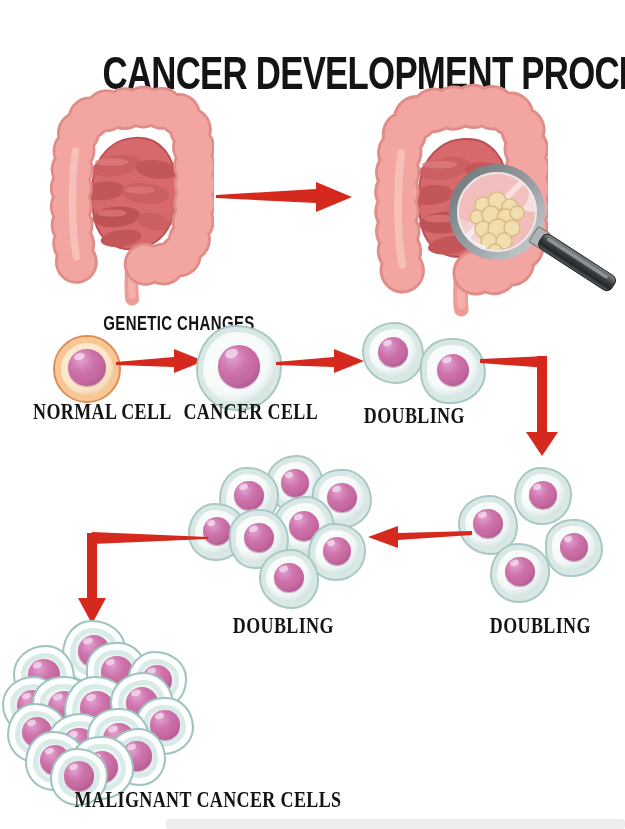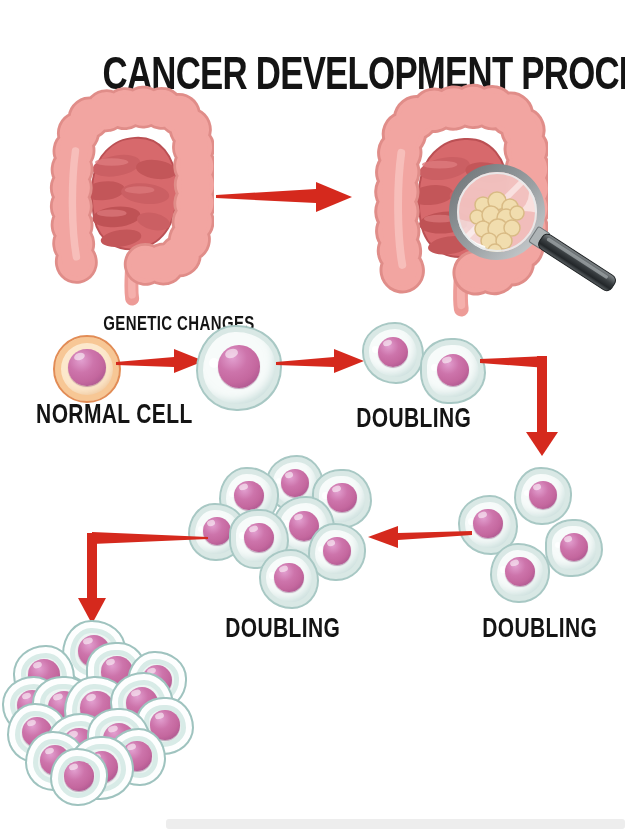--- a/index.html
+++ b/index.html
@@ -4,21 +4,21 @@
 <style>
   html,body{margin:0;padding:0;background:#fff;}
   .page{position:relative;width:625px;height:829px;background:#ffffff;overflow:hidden;
         font-family:"Liberation Sans",sans-serif;}
   
   .title{position:absolute;left:0;right:0;top:14px;text-align:center;
          font-size:47px;font-weight:700;color:#141414;white-space:nowrap;}
   .title>span{display:inline-block;transform:scaleX(.74);transform-origin:50% 50%;letter-spacing:-1px;}
   .lbl{position:absolute;text-align:center;color:#141414;font-weight:700;white-space:nowrap;}
   .lbl>span{display:inline-block;transform:scaleX(.75);transform-origin:50% 50%;letter-spacing:.5px;}
-  .lbl-big{font-size:28px;}
+  .lbl-big{font-size:24px;font-family:Liberation Serif, serif;}
   .lbl-small{font-size:20px;}
   
   .arr{position:absolute;}
   .arr polygon,.arr rect{fill:#D5291D;}
   
   .cluster{position:absolute;inset:0;pointer-events:none;}
   .cell{position:absolute;display:flex;align-items:center;justify-content:center;}
   .cell .nu{position:relative;width:52%;height:52%;margin-top:-4%;border-radius:50%;
             background:radial-gradient(circle at 35% 30%,#e2a0d0 0%,#cd74ab 35%,#c4679e 62%,#9a4b84 100%);
             box-shadow:0 1px 1px rgba(110,40,95,.4);}
@@ -273,18 +273,20 @@
       </div>
     <div class="cell cm b3" style="left:70px;top:736px;width:60px;height:60px">
         <i class="nu"></i>
       </div>
     <div class="cell cm b1" style="left:50px;top:748px;width:54px;height:54px">
         <i class="nu"></i>
       </div>
   </div>
 
   <div class="lbl lbl-big" style="left:10px;top:398px;width:160px"><span>NORMAL CELL</span></div>
+  <div class="lbl lbl-big" style="left:161px;top:398px;width:160px"><span>CANCER CELL</span></div>
   <div class="lbl lbl-big" style="left:334px;top:402px;width:160px"><span>DOUBLING</span></div>
   <div class="lbl lbl-big" style="left:460px;top:612px;width:160px"><span>DOUBLING</span></div>
   <div class="lbl lbl-big" style="left:203px;top:612px;width:160px"><span>DOUBLING</span></div>
+  <div class="lbl lbl-big" style="left:30px;top:786px;width:200px"><span>MALIGNANT CANCER CELLS</span></div>
 
   <div class="band"></div>
 </div>
 
 </body></html>

